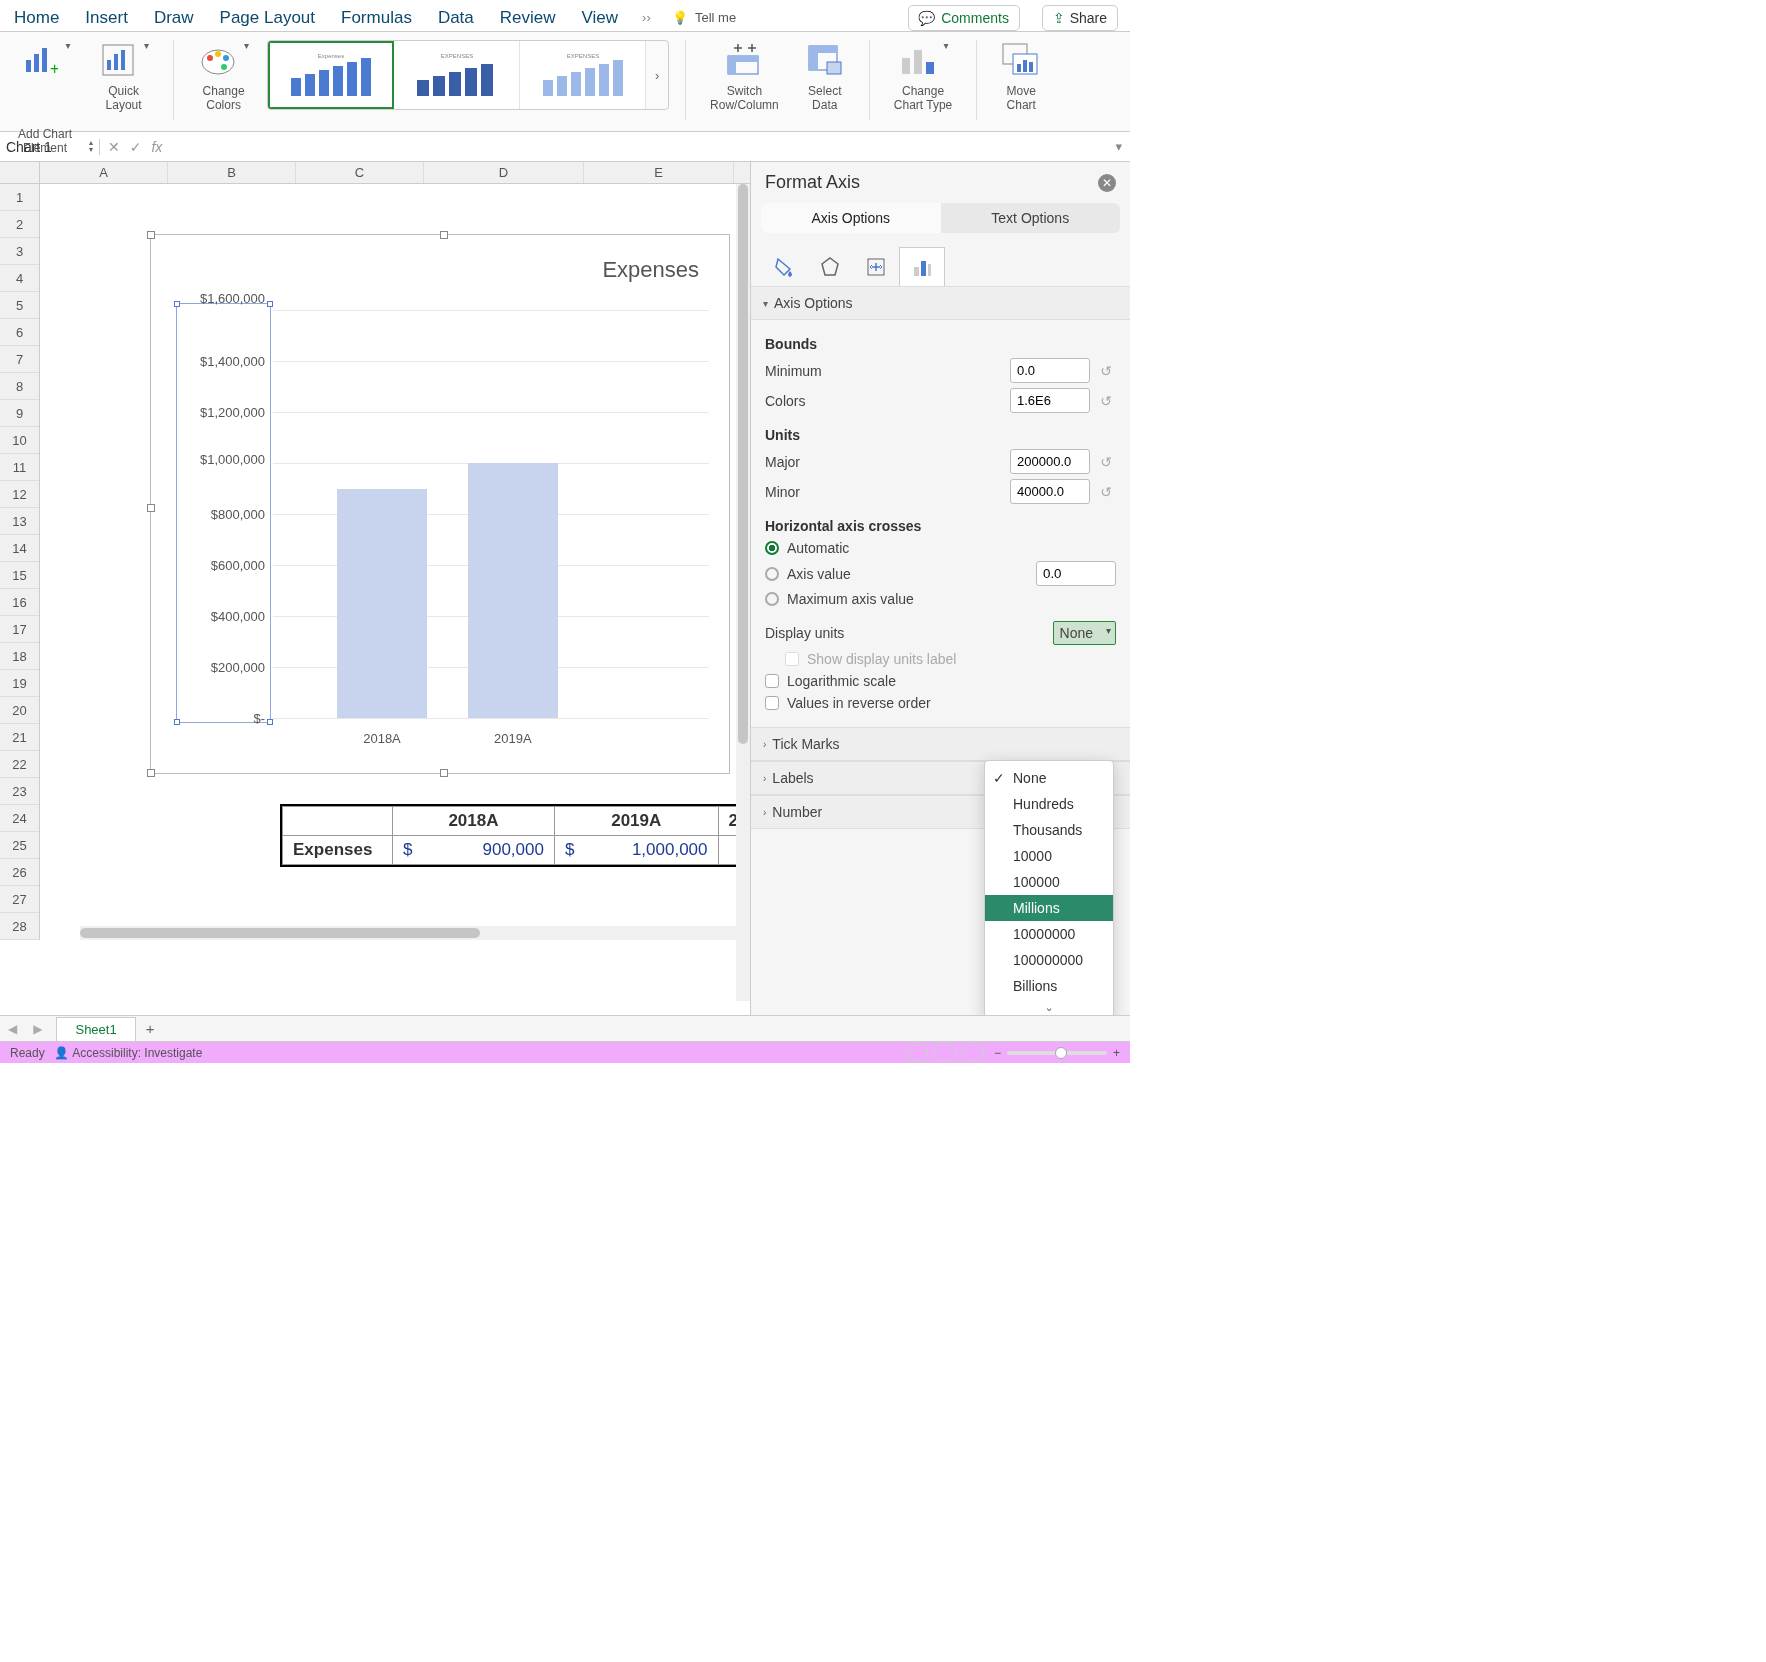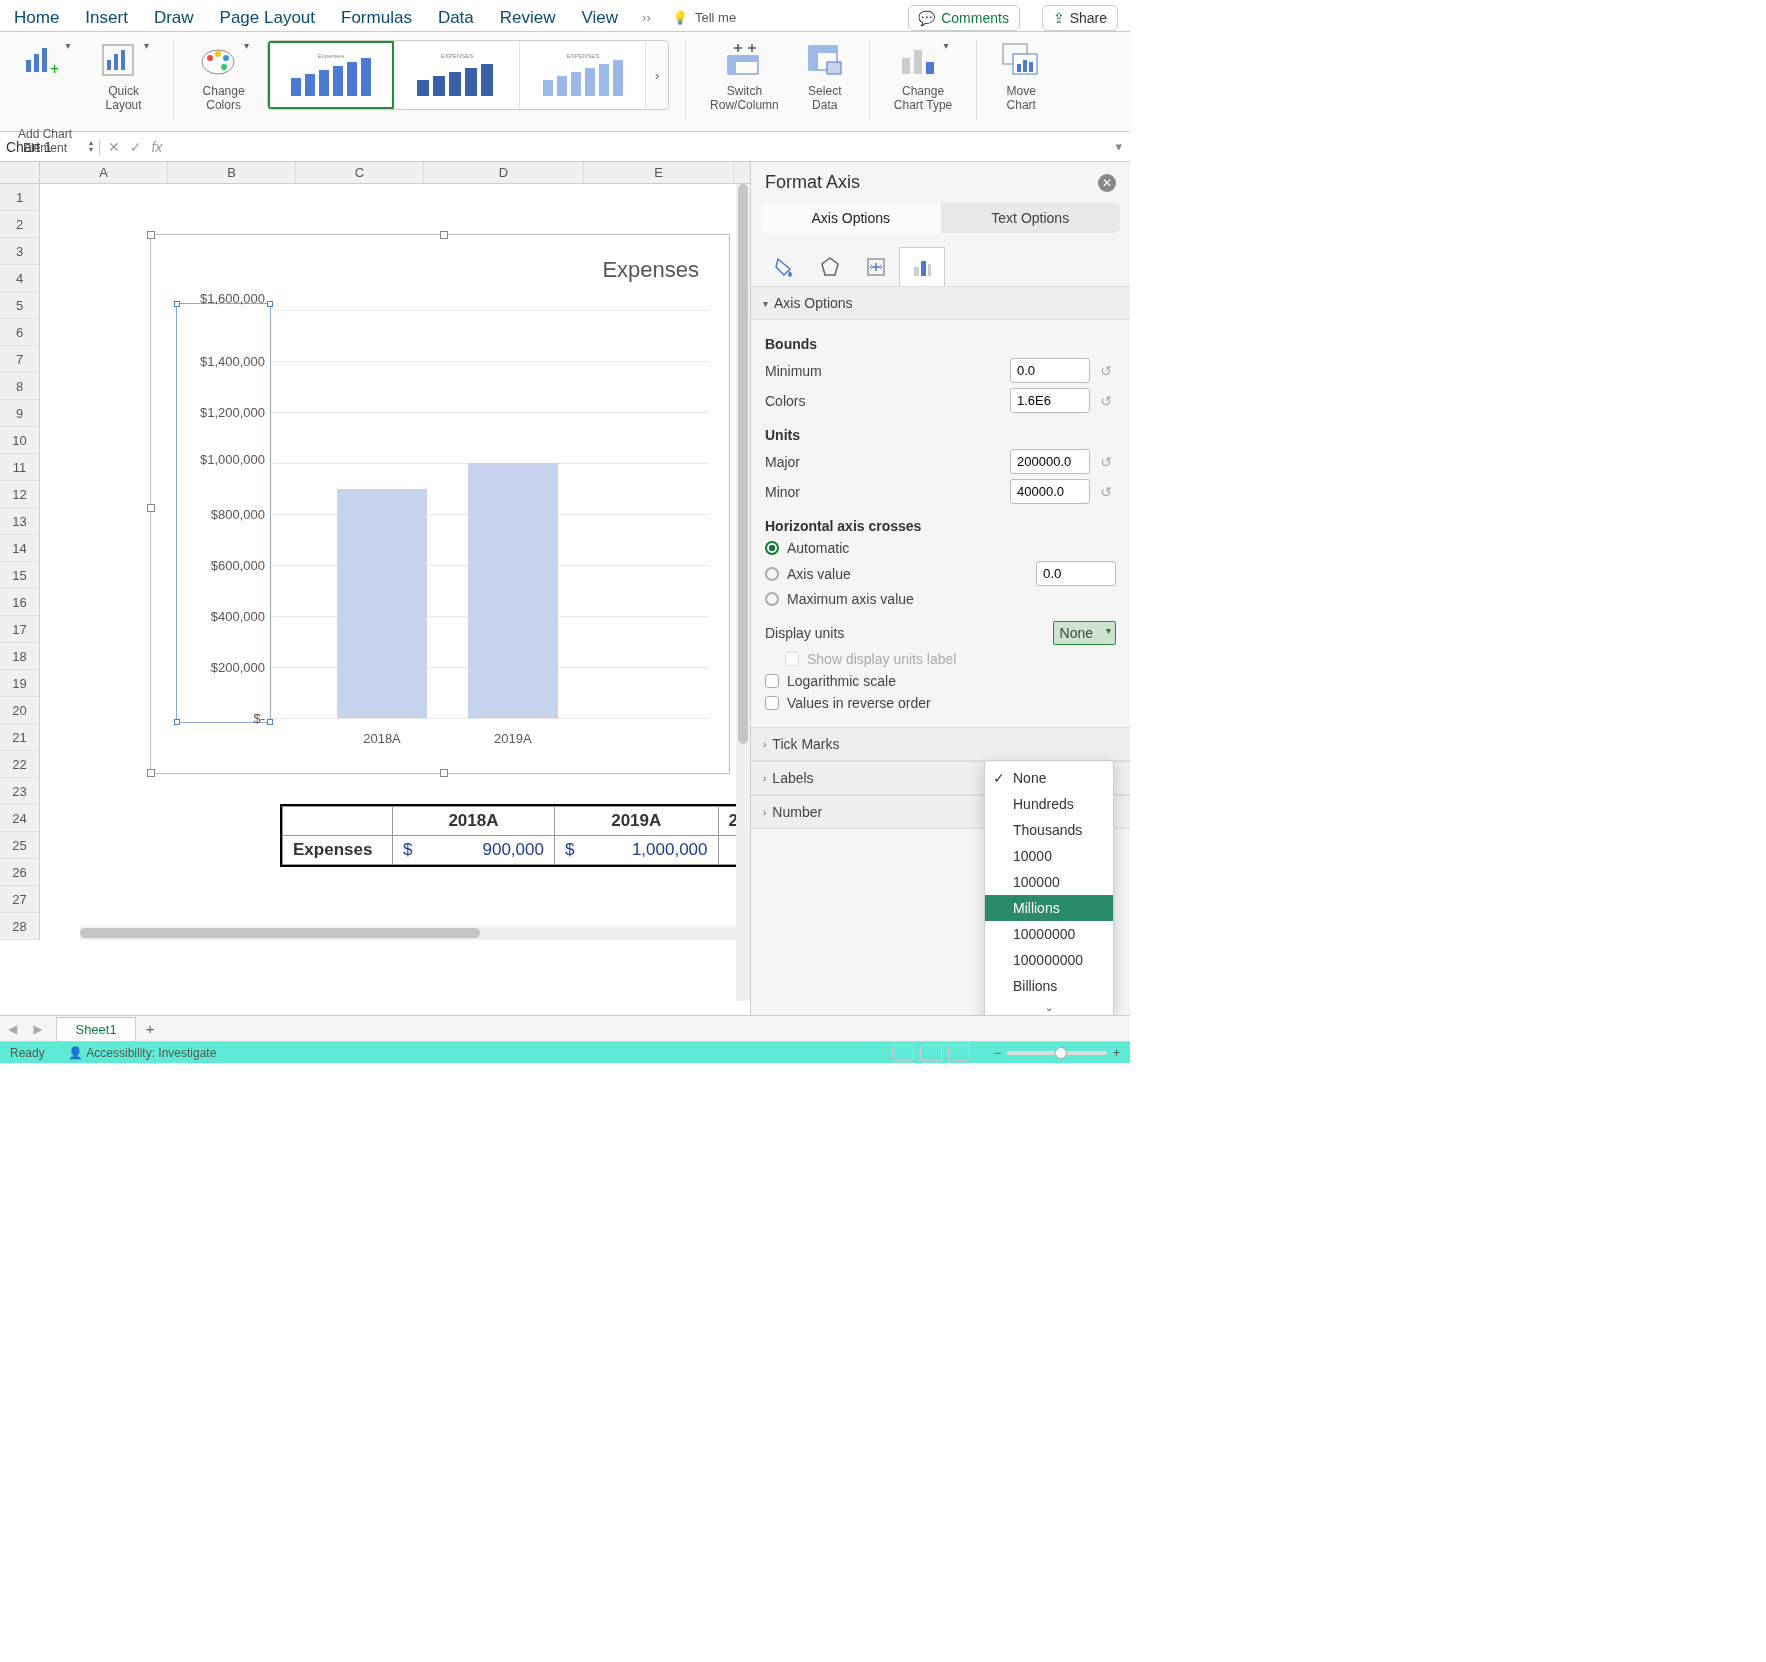--- a/index.html
+++ b/index.html
@@ -114,21 +114,21 @@
 .dropdown .opt.hl { background:#2a8a6a; color:#fff;}
 .dropdown .more { text-align:center; font-size:11px; color:#666; padding:2px;}
 
 
 .sheet-tabs { height:26px; border-top:1px solid #ccc; display:flex; align-items:center; background:#f5f5f5;}
 .sheet-tabs .nav { padding:0 8px; color:#aaa; font-size:12px;}
 .sheet-tabs .stab { padding:4px 18px; border:1px solid #ccc; border-bottom:none; background:#fff; color:#0f7b3a; font-weight:400; font-size:13px; border-radius:0 0 0 0; margin-left:6px;}
 .sheet-tabs .add { padding:0 10px; color:#666; font-size:15px;}
 
 
-.status-bar { height:22px; border-top:1px solid #ccc; display:flex; align-items:center; padding:0 10px; font-size:12px; color:#555; background:#5eead4; gap:24px;justify-content:center;}
+.status-bar { height:22px; border-top:1px solid #ccc; display:flex; align-items:center; padding:0 10px; font-size:12px; color:#555; background:#f0abfc; gap:10px;justify-content:center;}
 .status-bar .spacer{flex:1;}
 .view-btns { display:flex; gap:6px;}
 .view-btns .vb { width:22px; height:16px; border:1px solid #ccc; border-radius:2px;}
 .zoom { display:flex; align-items:center; gap:6px;}
 .zoom .track { width:100px; height:4px; background:#ddd; border-radius:2px; position:relative;}
 .zoom .track .knob{ position:absolute; left:48%; top:-4px; width:12px; height:12px; border-radius:50%; background:#fff; border:1px solid #aaa;}
 
 svg { display:block; }
 </style>
 </head>

